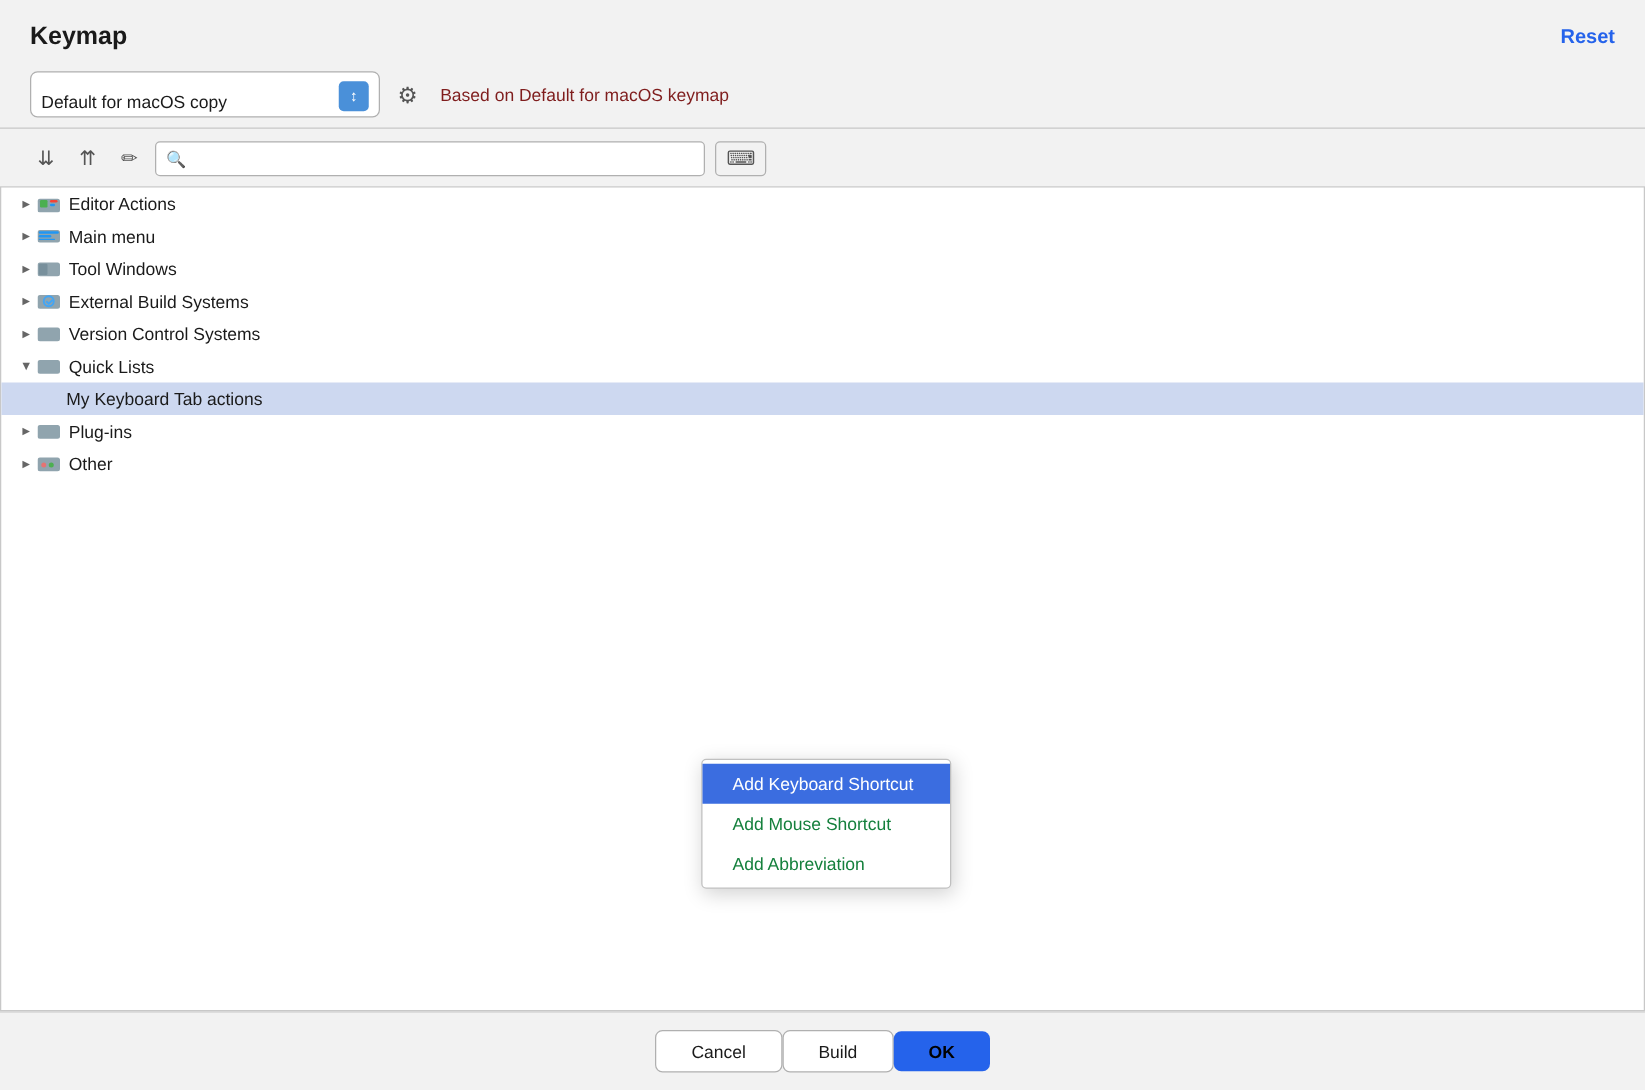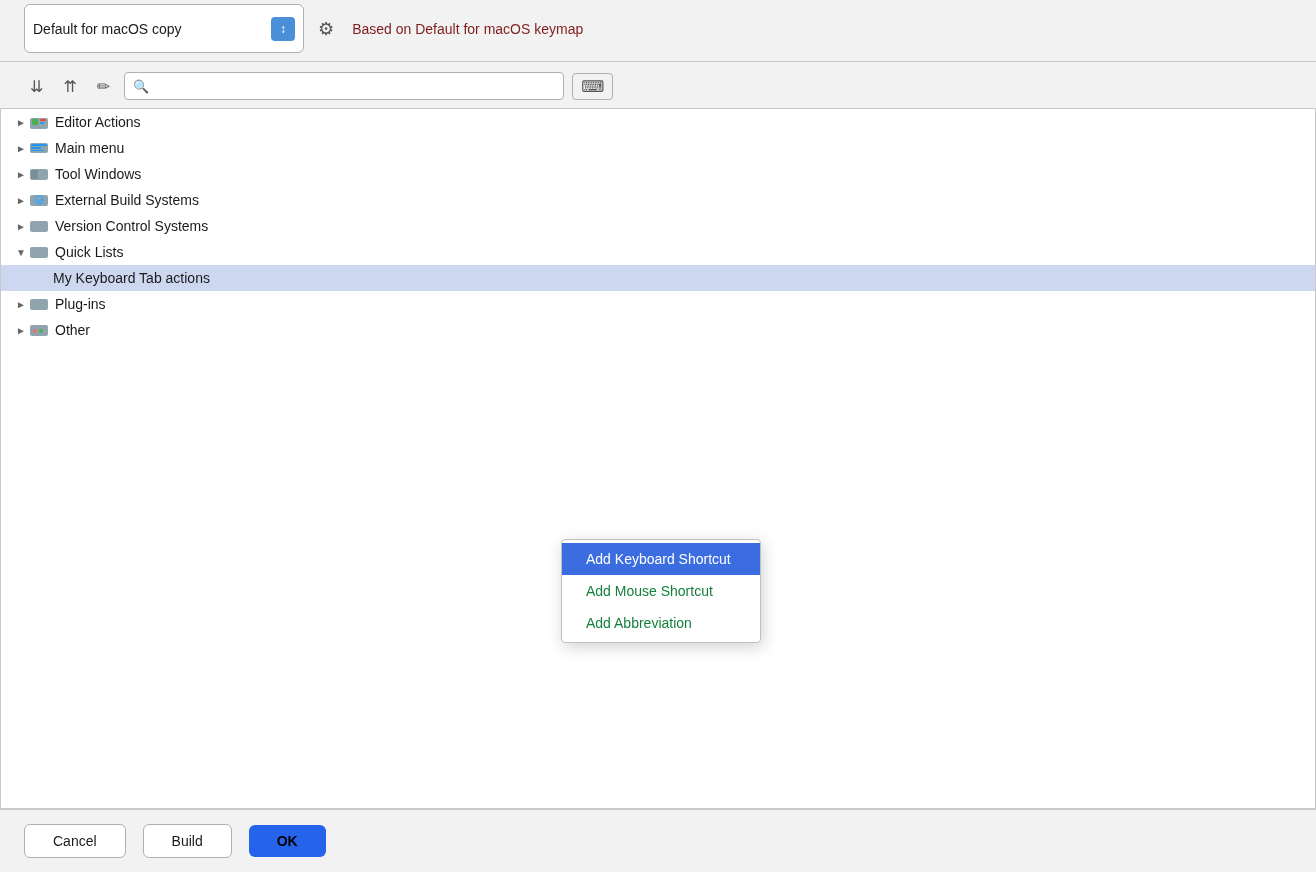--- a/index.html
+++ b/index.html
@@ -40,27 +40,27 @@
       border: none;
     }
     .toolbar-row {
       display: flex;
       align-items: center;
       padding: 4px 24px 8px 24px;
       gap: 10px;
     }
     .keymap-select-wrapper {
       display: flex;
-      align-items: center;
+      align-items: flex-end;
       border: 1px solid #b0b0b0;
       border-radius: 6px;
       background: white;
       padding: 4px 8px;
       min-width: 280px;
-      height: 49px;
+      height: 37px;
     }
     .keymap-select-label {
       flex: 1;
       font-size: 14px;
       color: #1a1a1a;
     }
     .keymap-select-arrow {
       background: #4a90d9;
       border-radius: 4px;
       width: 24px;
@@ -183,38 +183,39 @@
     
     .context-menu {
       position: absolute;
       background: white;
       border: 1px solid #c0c0c0;
       border-radius: 4px;
       box-shadow: 2px 4px 16px rgba(0,0,0,0.18);
       z-index: 100;
       min-width: 200px;
       padding: 3px 0;
+      margin-top: 27px;
     }
     .context-menu-item {
       padding: 8px 24px;
       font-size: 14px;
       color: #15803d;
       cursor: pointer;
     }
     .context-menu-item.highlighted {
       background: #3b6de0;
       color: white;
     }
     
     .bottom-bar {
       display: flex;
       align-items: center;
-      justify-content: flex-start;
+      justify-content: center;
       padding: 14px 24px;
-      gap: 17px;
+      gap: 0;
       background: #f2f2f2;
       border-top: 1px solid #c8c8c8;
     }
     .btn {
       padding: 8px 28px;
       border-radius: 6px;
       font-size: 14px;
       font-weight: 500;
       cursor: pointer;
       border: 1px solid #b0b0b0;
@@ -234,20 +235,24 @@
     .icon-build { color: #42a5f5; }
     .icon-other { color: #e57373; }
 
     .no-expand { width: 16px; display: inline-block; }
   </style>
 </head>
 <body>
 
 <div class="dialog">
 
+  <div class="header">
+    <span class="header-title">Keymap</span>
+    <button class="header-reset">Reset</button>
+  </div>
 
   <div class="toolbar-row">
     <div class="keymap-select-wrapper">
       <span class="keymap-select-label">Default for macOS copy</span>
       <div class="keymap-select-arrow">
         <span>↕</span>
       </div>
     </div>
     <button class="gear-btn">
       <span>⚙</span>

